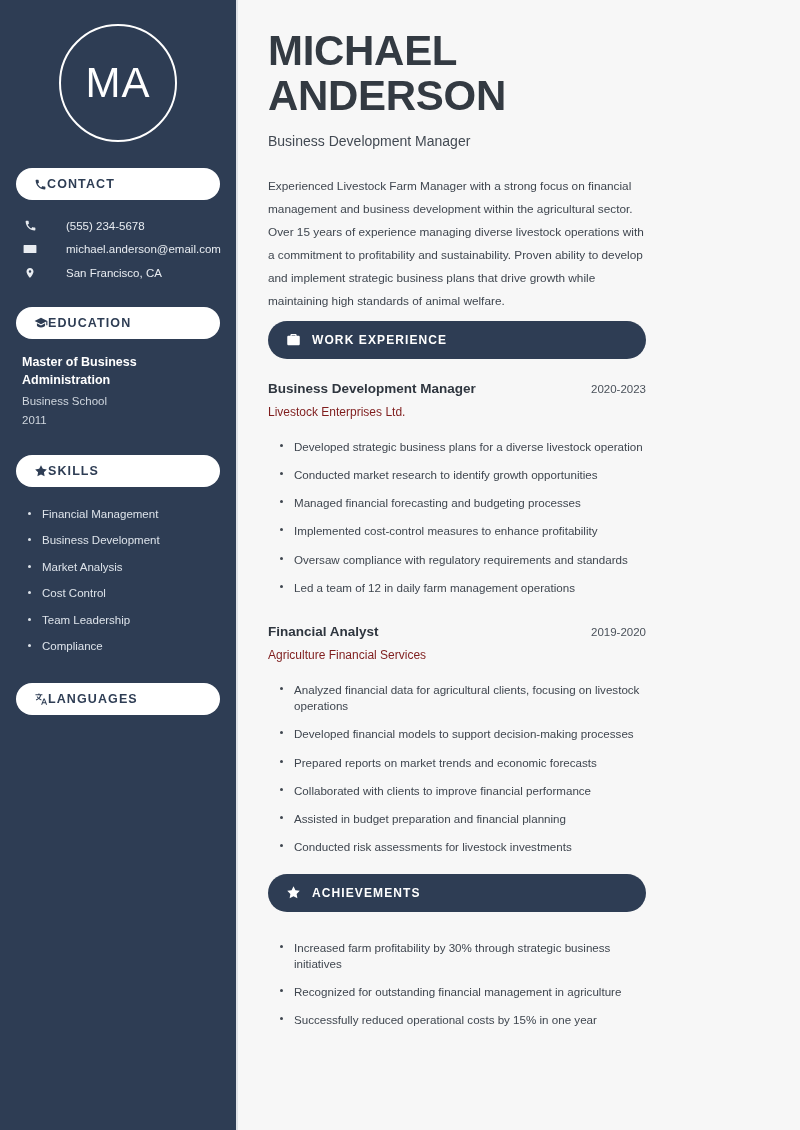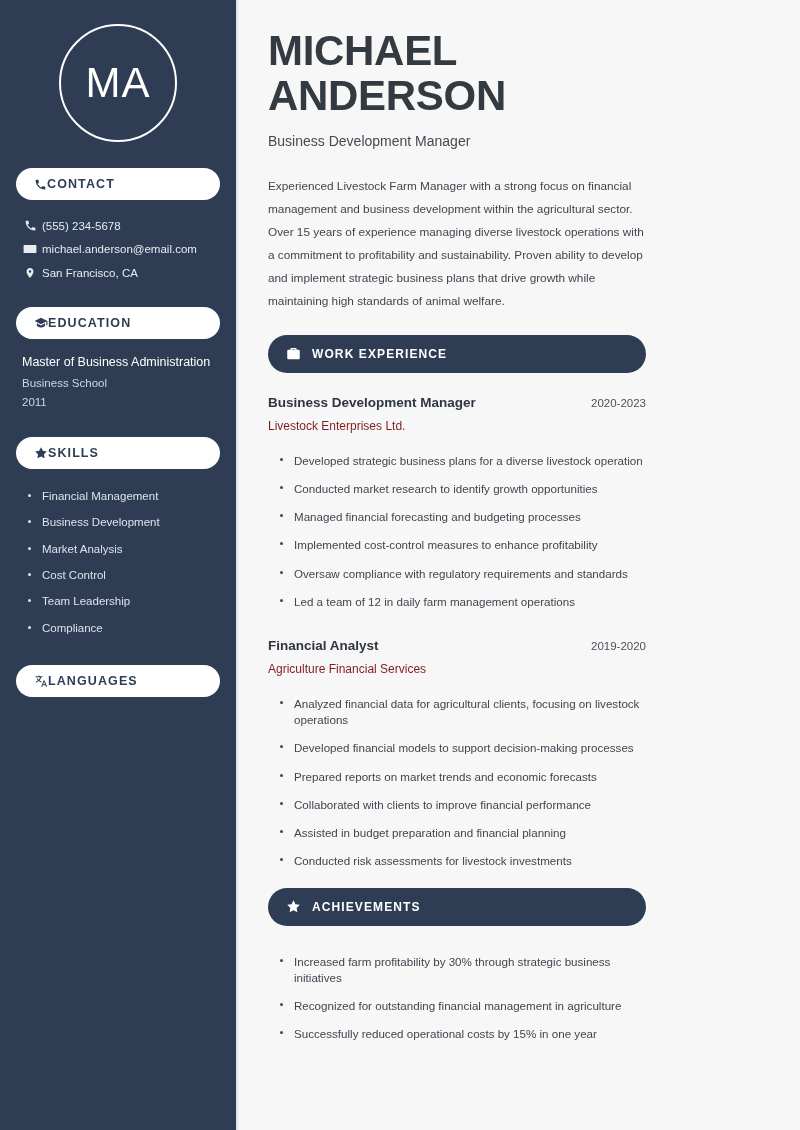--- a/index.html
+++ b/index.html
@@ -65,32 +65,32 @@
     text-transform: uppercase;
   }
   .pill .ico { display:flex; align-items:center; }
   .pill svg { display: block; }
 
   
   .contact-list { margin-bottom: 22px; }
   .contact-row {
     display: flex;
     align-items: center;
-    gap: 4px;
+    gap: 28px;
     padding: 5px 0 5px 6px;
     font-size: 11.5px;
     color: #e8ecf1;
   }
   .contact-row .ico { width: 16px; display:flex; justify-content:center; flex:0 0 16px; }
   .contact-row svg { display:block; }
 
   
   .edu-block { padding: 0 4px 0 6px; margin-bottom: 26px; }
   .edu-degree {
-    font-size: 12.5px; font-weight: normal; color: #ffffff;
+    font-size: 12.5px; font-weight: bold; color: #ffffff;
     line-height: 1.45; margin-bottom: 3px;
   }
   .edu-school { font-size: 11.5px; color: #cfd6de; line-height: 1.6; }
   .edu-year   { font-size: 11.5px; color: #cfd6de; line-height: 1.6; }
 
   
   .side-list { list-style: none; padding: 0 0 0 12px; margin-bottom: 24px; }
   .side-list li {
     position: relative;
     font-size: 11.5px;
@@ -124,21 +124,21 @@
   .job-title-top {
     font-size: 14px;
     color: #434a53;
     margin-top: 14px;
   }
   .summary {
     font-size: 11.8px;
     line-height: 1.95;
     color: #3f464f;
     margin-top: 26px;
-    margin-bottom: 22px;
+    margin-bottom: 8px;
     max-width: 505px;
   }
 
   
   .bar {
     background: #2e3d54;
     border-radius: 24px;
     height: 38px;
     display: flex;
     align-items: center;

